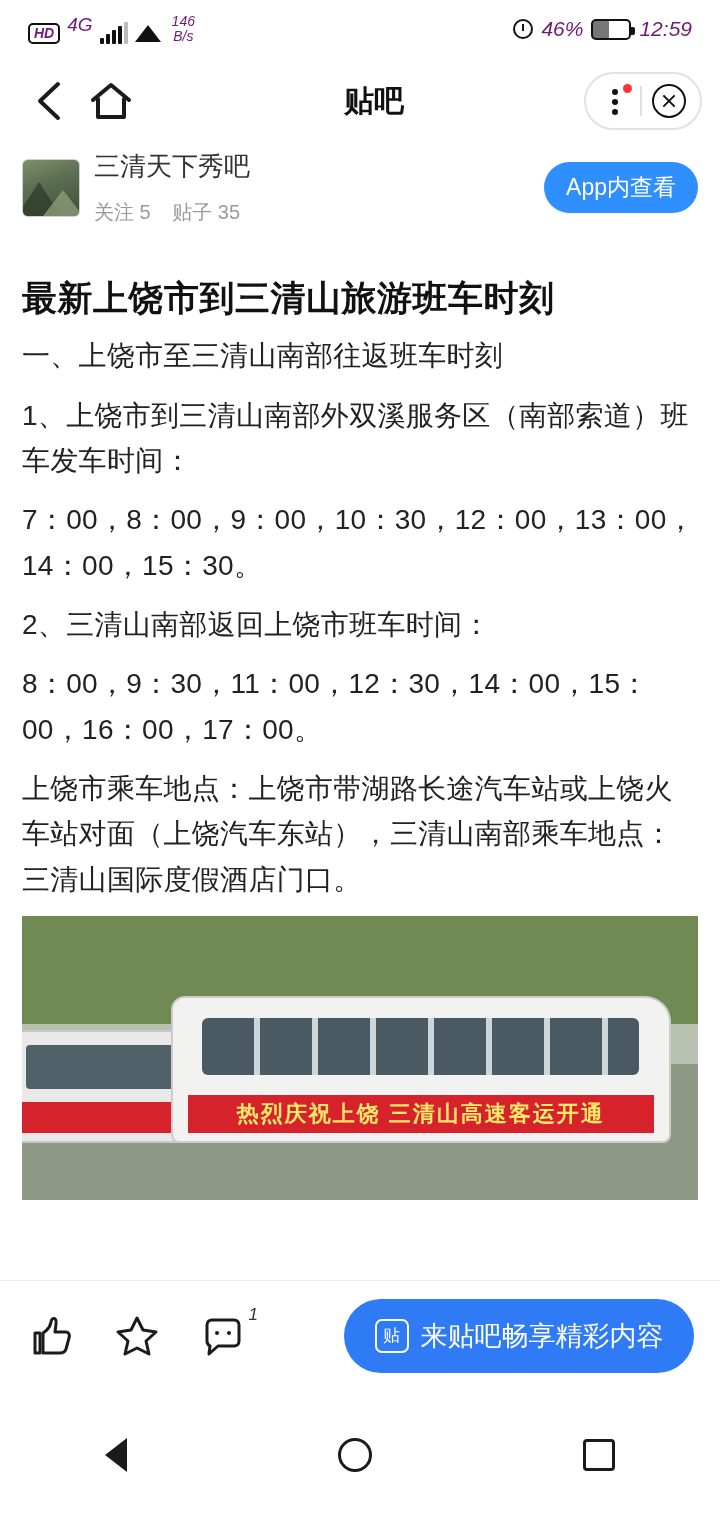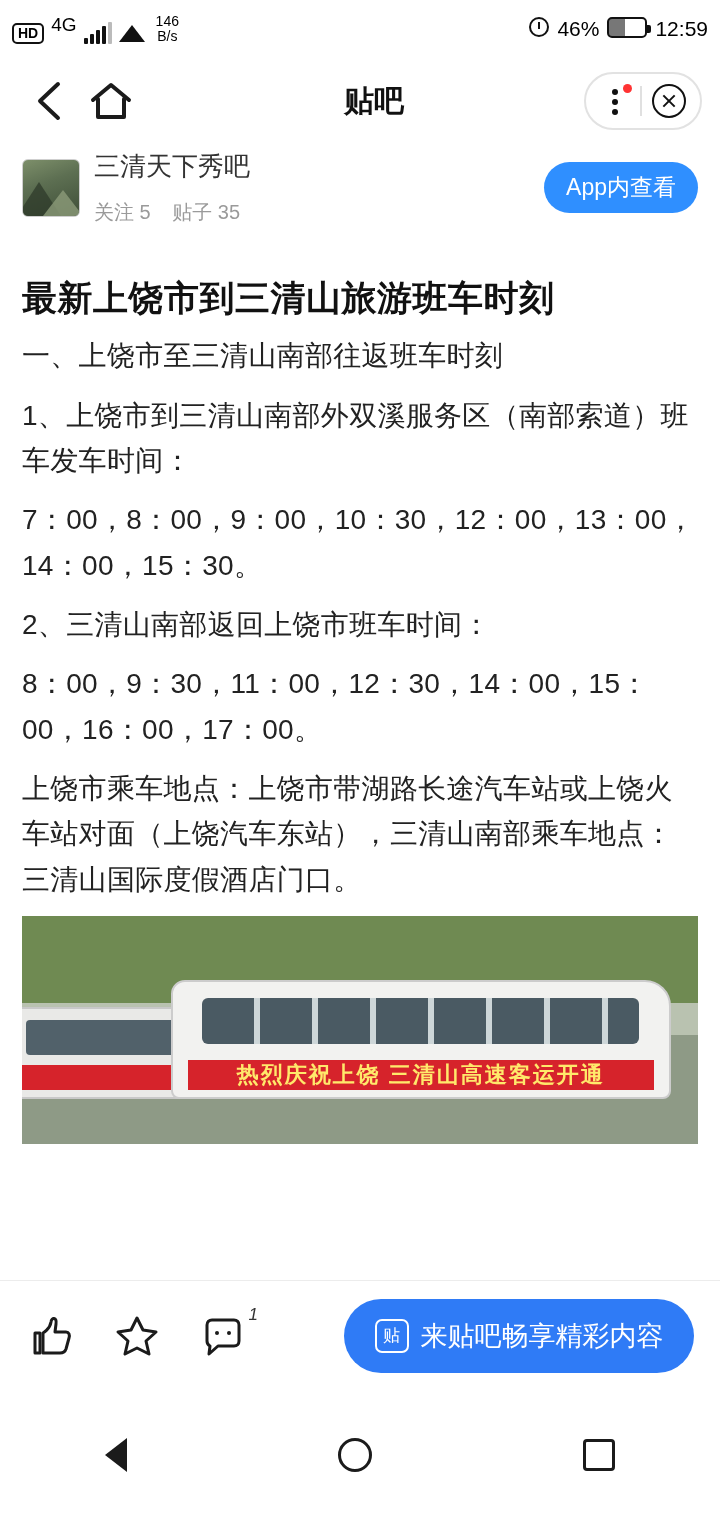--- a/index.html
+++ b/index.html
@@ -8,22 +8,22 @@
     background: #ffffff;
     font-family: "Liberation Sans", sans-serif;
     overflow: hidden;
   }
   body { position: relative; }
 
   
   .statusbar {
     height: 58px;
     display: flex; align-items: center;
-    padding: 0 12px;
-    font-size: 21px; color: #000000;
+    padding: 0 28px;
+    font-size: 21px; color: #701a75; font-style: italic;
   }
   .sb-left { display: flex; align-items: flex-end; gap: 7px; }
   .hd-badge {
     border: 2px solid #111; border-radius: 5px;
     font-size: 14px; font-weight: bold;
     padding: 1px 4px 2px; line-height: 1;
   }
   .sup { font-size: 19px; position: relative; top: -8px; }
   .bars { display: flex; align-items: flex-end; gap: 2px; height: 22px; }
   .bars i { display: block; width: 4px; background: #111; border-radius: 1px; }
@@ -37,21 +37,21 @@
     content: ""; position: absolute; left: 0; bottom: 2px;
     width: 0; height: 0;
     border-left: 13px solid transparent; border-right: 13px solid transparent;
     border-bottom: 17px solid #111;
   }
   .netspeed {
     font-size: 14px; line-height: 1.05; text-align: center;
     margin-left: 4px; margin-bottom: 1px;
   }
   .sb-right {
-    margin-left: auto; display: flex; gap: 8px;
+    margin-left: auto; display: flex; align-items: center; gap: 8px;
     font-size: 21px;
   }
   .clock-icon {
     width: 20px; height: 20px; border: 2px solid #111; border-radius: 50%;
     position: relative;
   }
   .clock-icon::after {
     content: ""; position: absolute; left: 7px; top: 3px;
     width: 2px; height: 7px; background: #111;
   }
@@ -141,21 +141,21 @@
   .article { padding: 0 22px; margin-top: 40px; }
   .art-title {
     font-size: 35px; font-weight: bold; color: #111;
     line-height: 1.25; letter-spacing: .5px; margin: 4px 0 14px;
   }
   .art-p {
     font-size: 28px; color: #222; line-height: 1.62;
     margin-bottom: 14px; letter-spacing: .3px;
   }
   .art-img {
-    width: 100%; height: 228px; margin-top: 6px;
+    width: 100%; height: 284px; margin-top: 6px;
     background: linear-gradient(#6f8a52 0 38%, #b9c2b0 38% 52%, #8e9a86 52% 100%);
     position: relative; overflow: hidden;
   }
   .bus {
     position: absolute; left: 22%; top: 28%;
     width: 74%; height: 52%;
     background: #f2f2f0; border-radius: 14px 26px 8px 8px;
     border: 2px solid #ccc;
   }
   .bus-windows {

